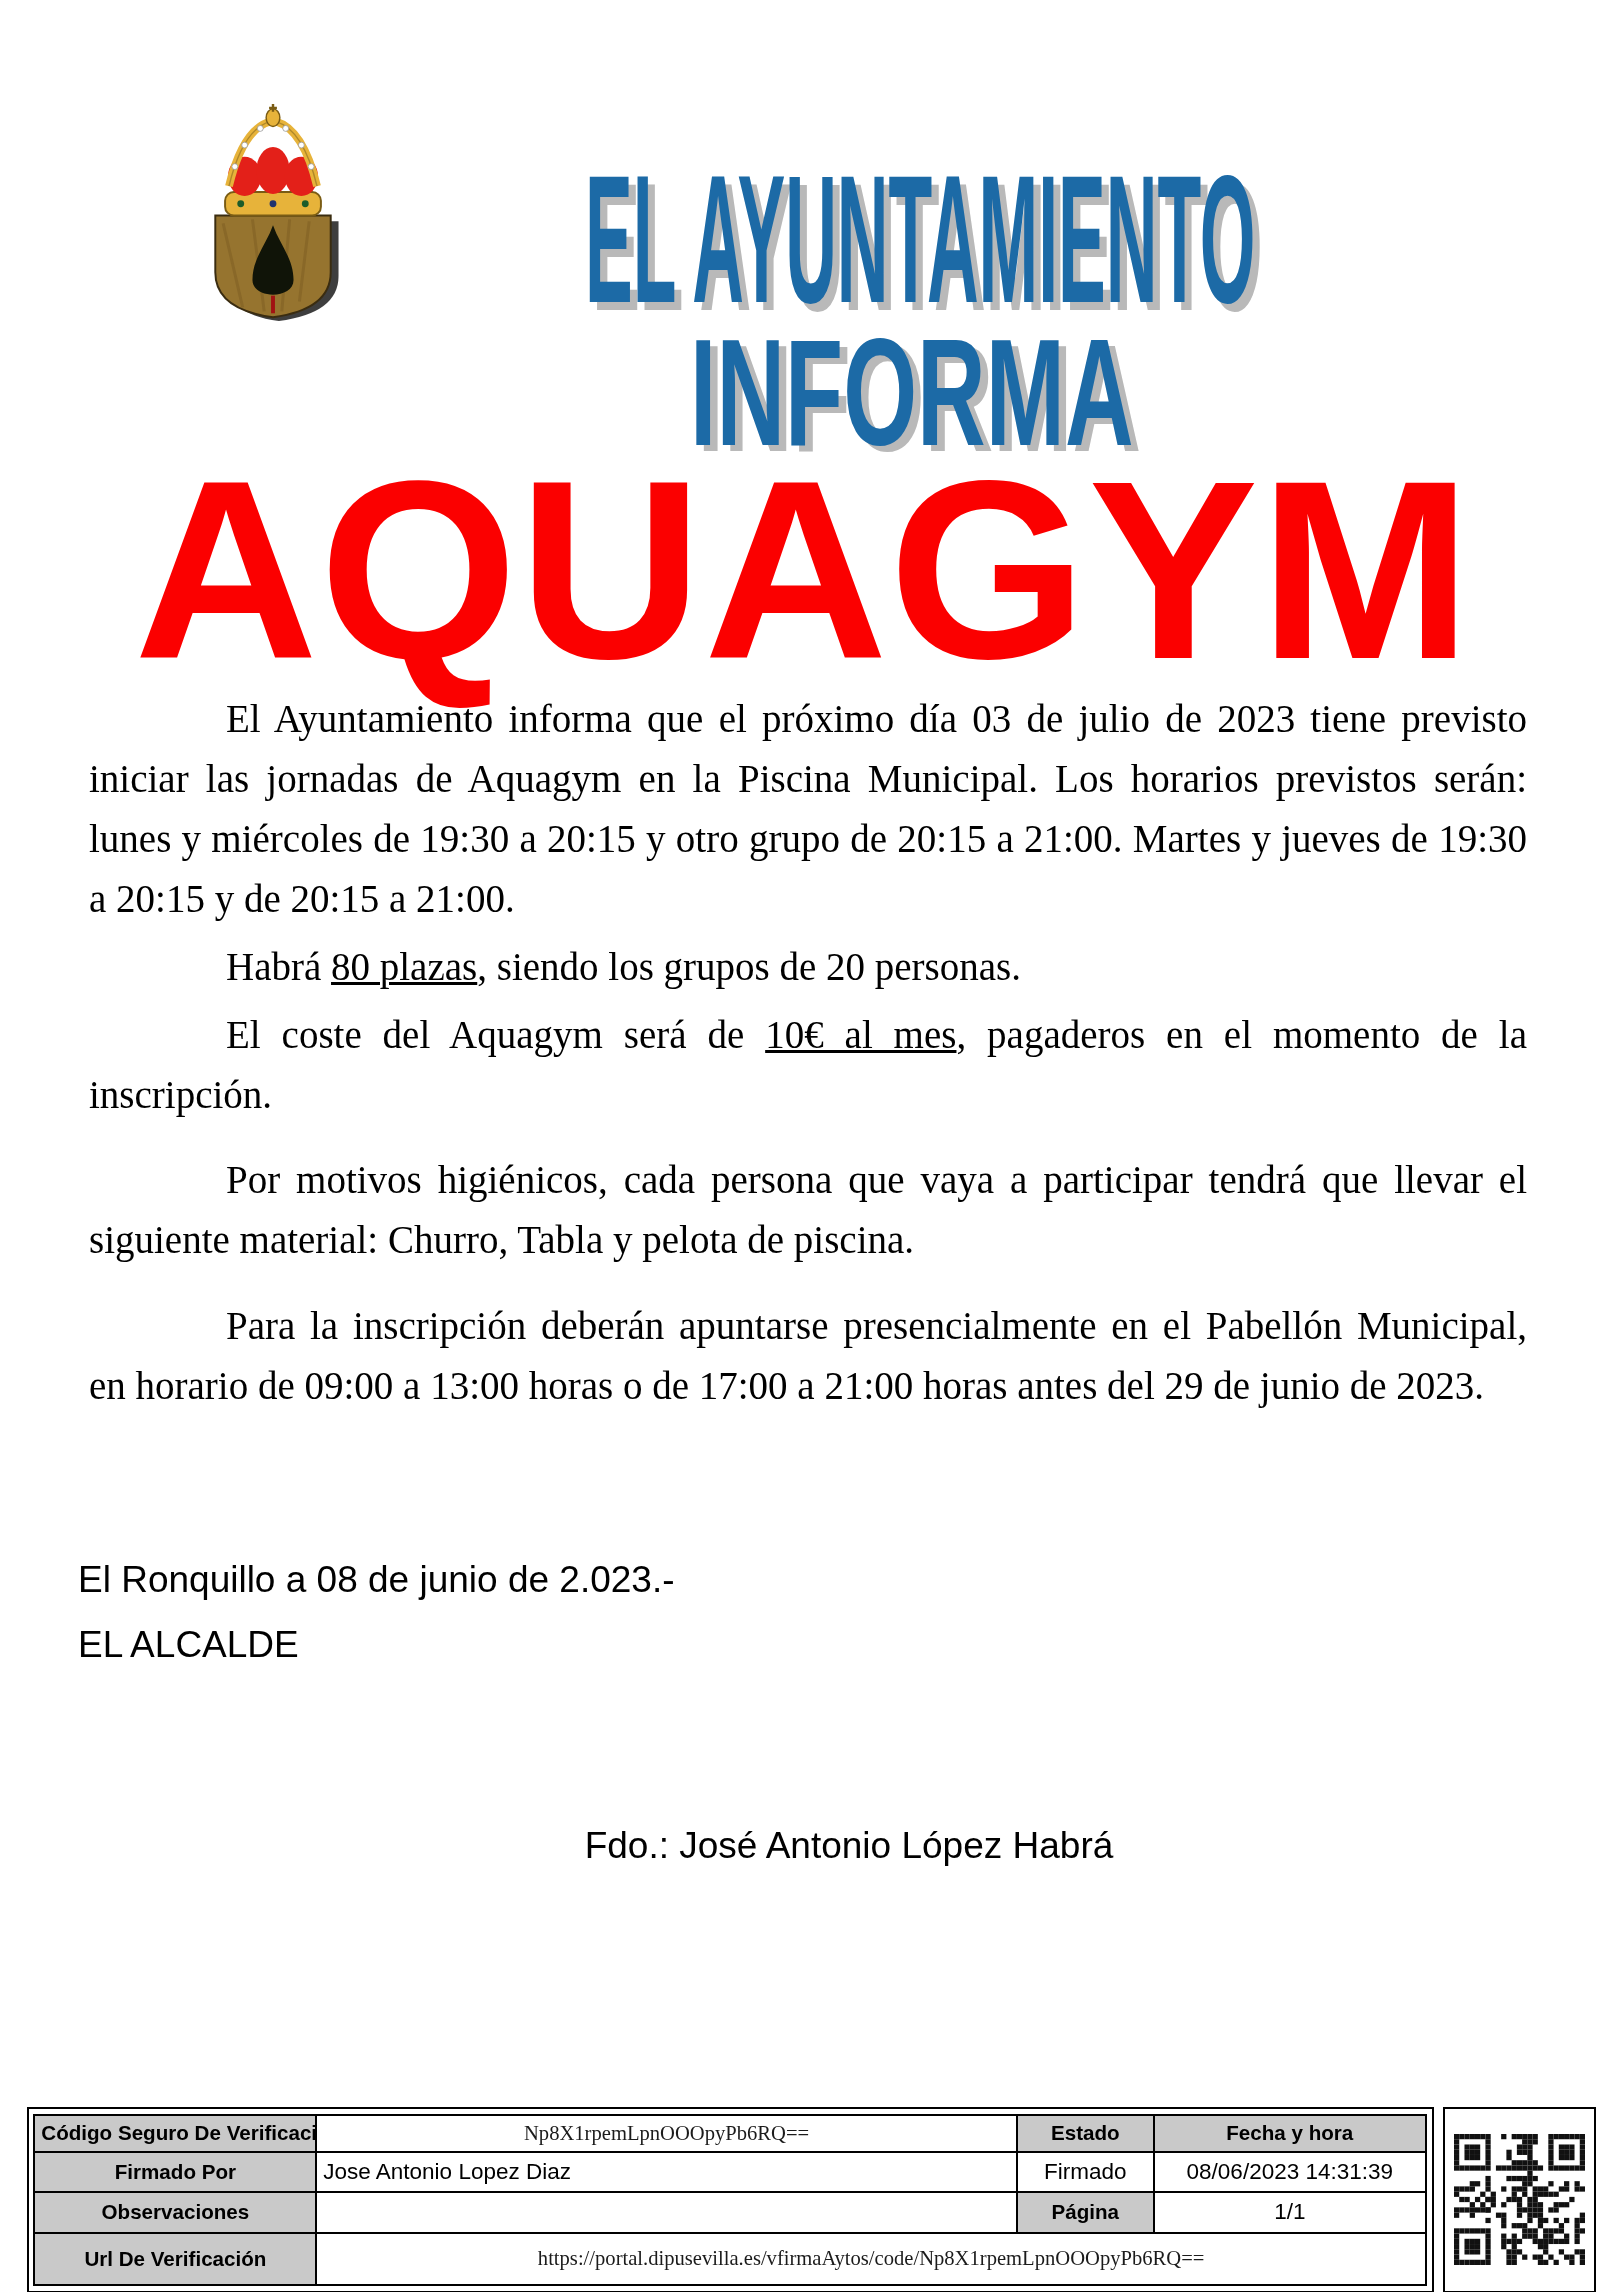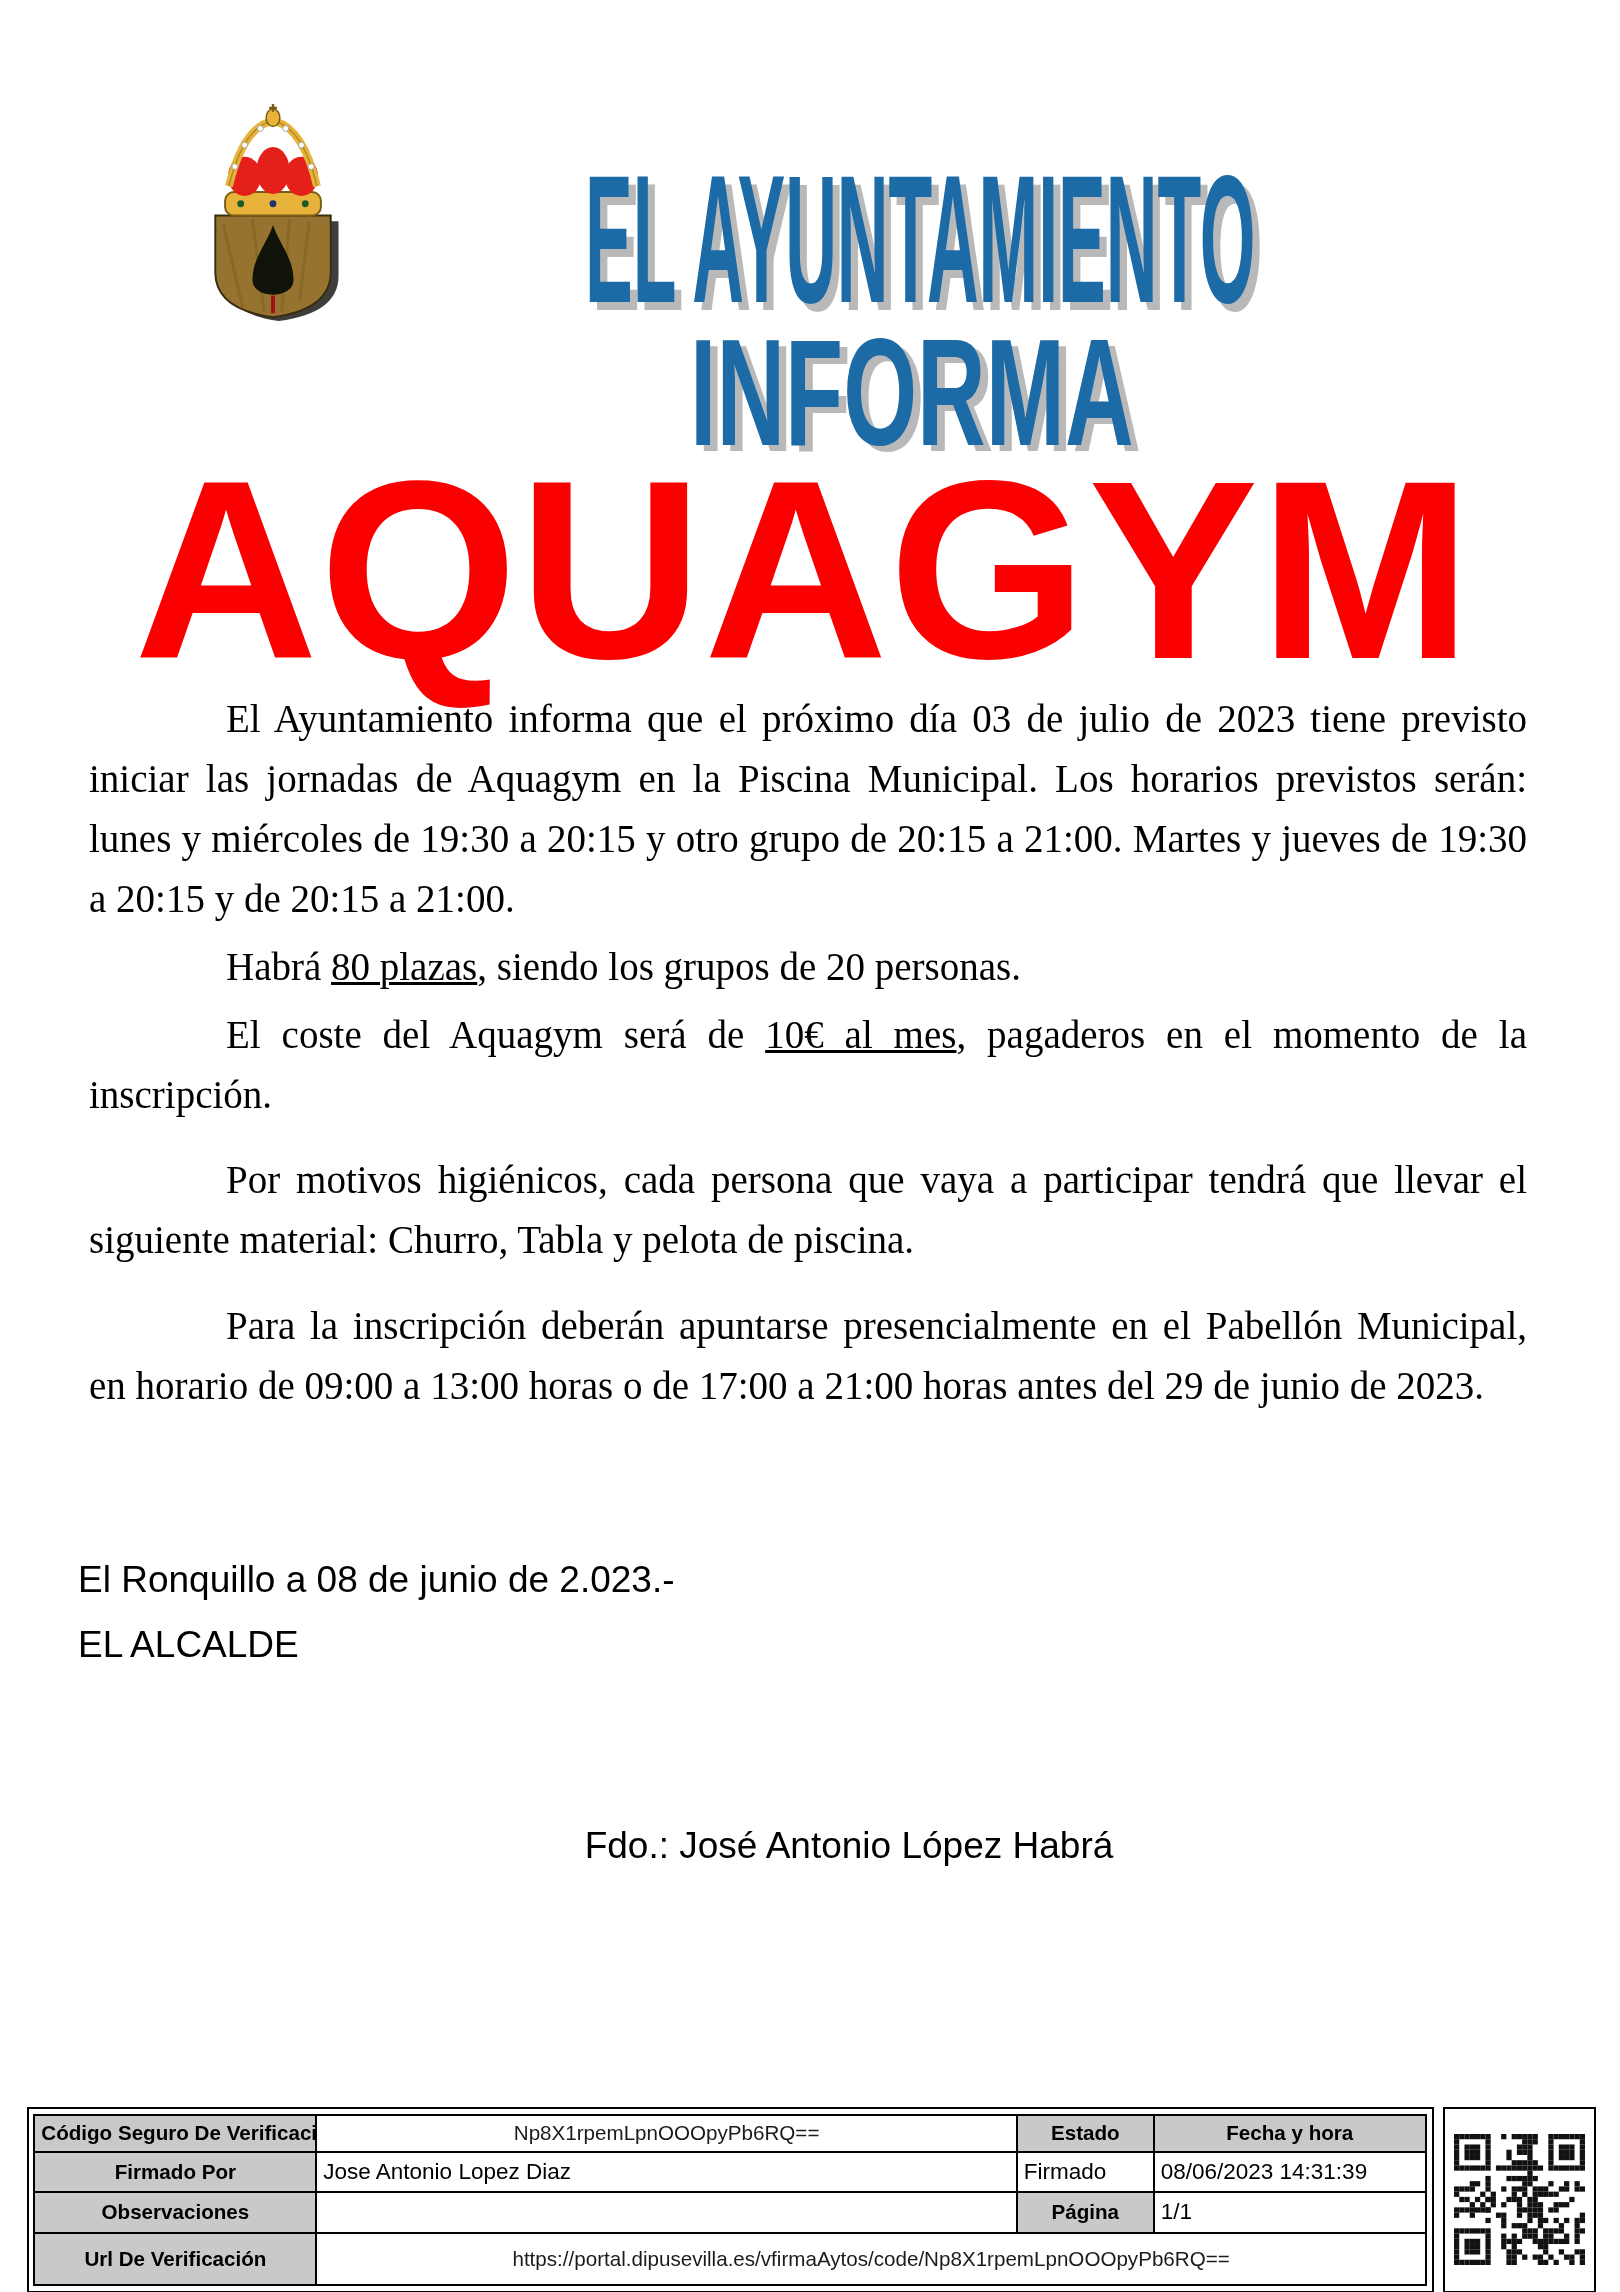--- a/index.html
+++ b/index.html
@@ -31,22 +31,22 @@
             font-family:"Liberation Sans",sans-serif;font-size:37px;line-height:65px;}
   .fdo{position:absolute;left:78px;right:0;top:1825px;text-align:center;
        font-family:"Liberation Sans",sans-serif;font-size:37px;}
 
   
   .verify{position:absolute;left:26.5px;top:2107px;right:24.5px;display:flex;align-items:stretch;}
   .vtablebox{flex:1;border:2.9px solid #000;padding:4.9px;background:#fff;}
   table.vt{width:100%;height:100%;border-collapse:collapse;table-layout:fixed;}
   table.vt td{border:2px solid #000;padding:0 5.9px;overflow:hidden;white-space:nowrap;}
   td.lab{background:#c9c9c9;font:bold 20.6px "Liberation Sans",sans-serif;text-align:center;}
-  td.mono{font-family:Liberation Sans, sans-serif;font-size:20.6px;color:#1b1b1b;text-align:center;}
-  td.sansv{font:22.5px "Liberation Sans",sans-serif;}
+  td.mono{font-family:Liberation Serif, serif;font-size:20.6px;color:#1b1b1b;text-align:center;}
+  td.sansv{font:22.5px "Liberation Sans",sans-serif;text-align:center;}
   td.sansl{font:22.5px "Liberation Sans",sans-serif;text-align:left;padding-left:9.8px;}
   .qrbox{width:149px;border:2.9px solid #000;margin-left:8.8px;display:flex;align-items:center;justify-content:center;background:#fff;}
 </style>
 </head>
 <body>
 
 <div class="page">
 
   <svg class="crest" viewBox="0 0 182 230">
 

